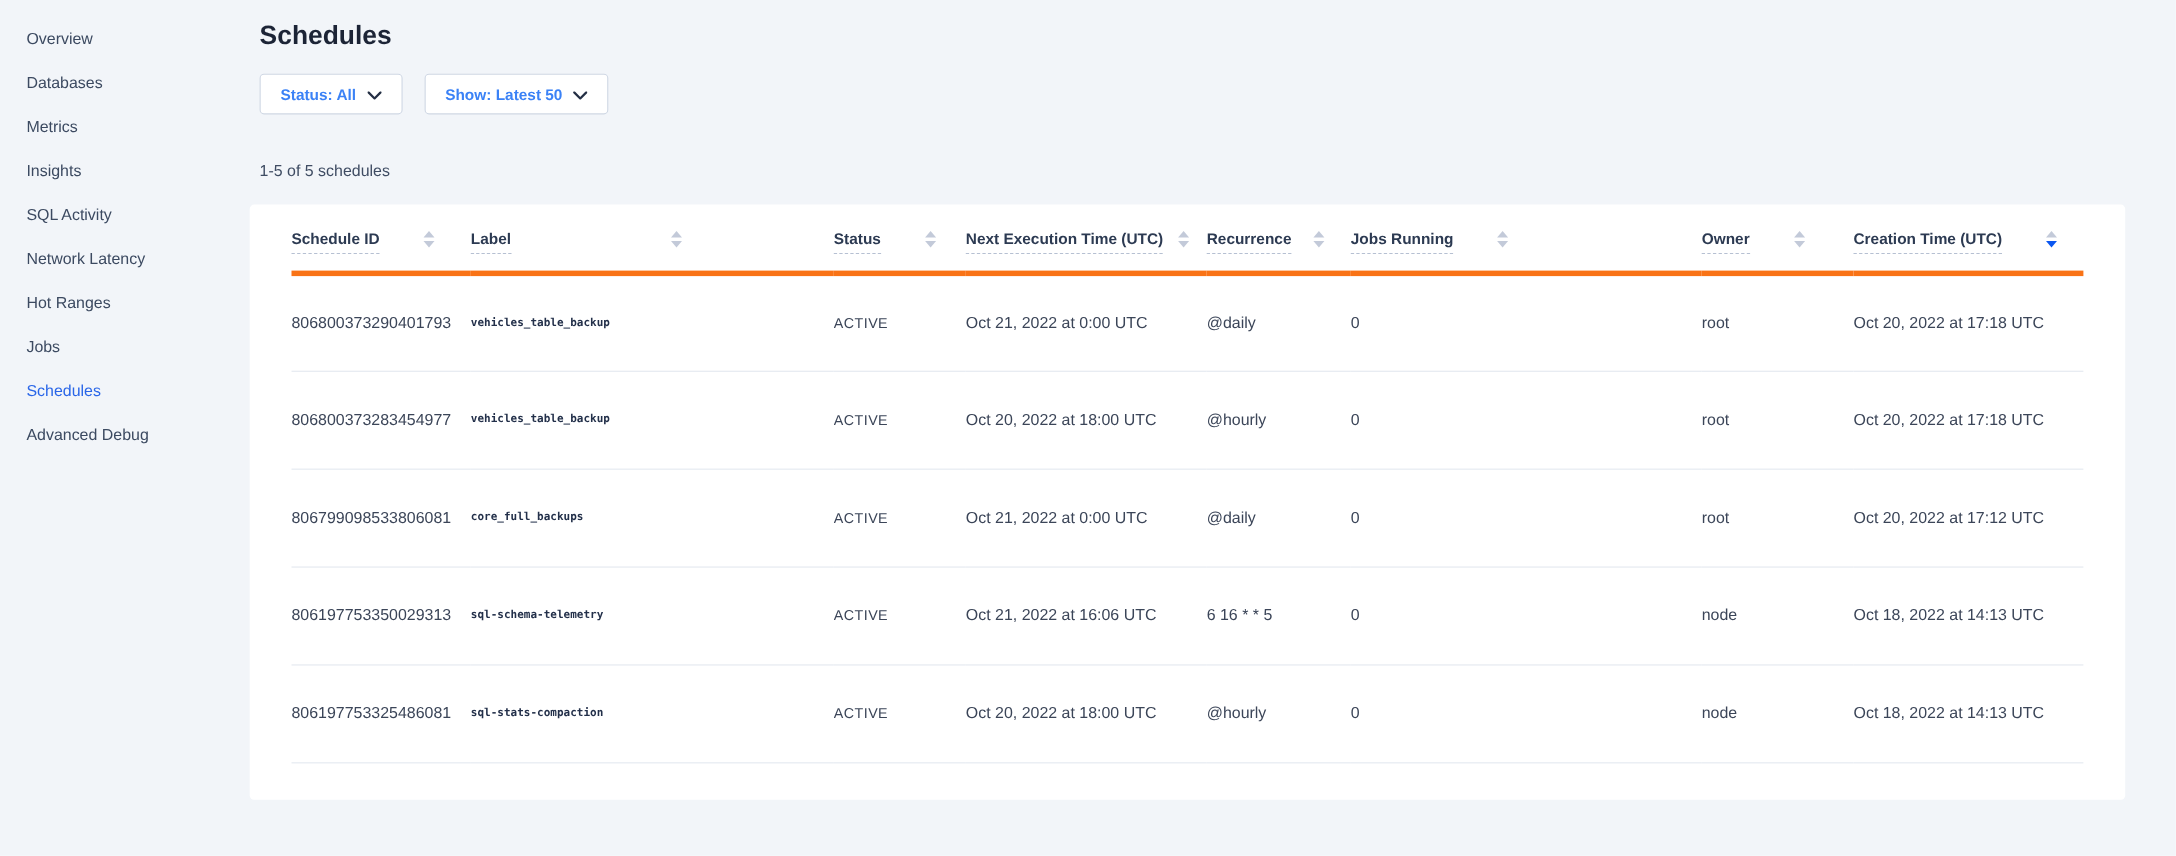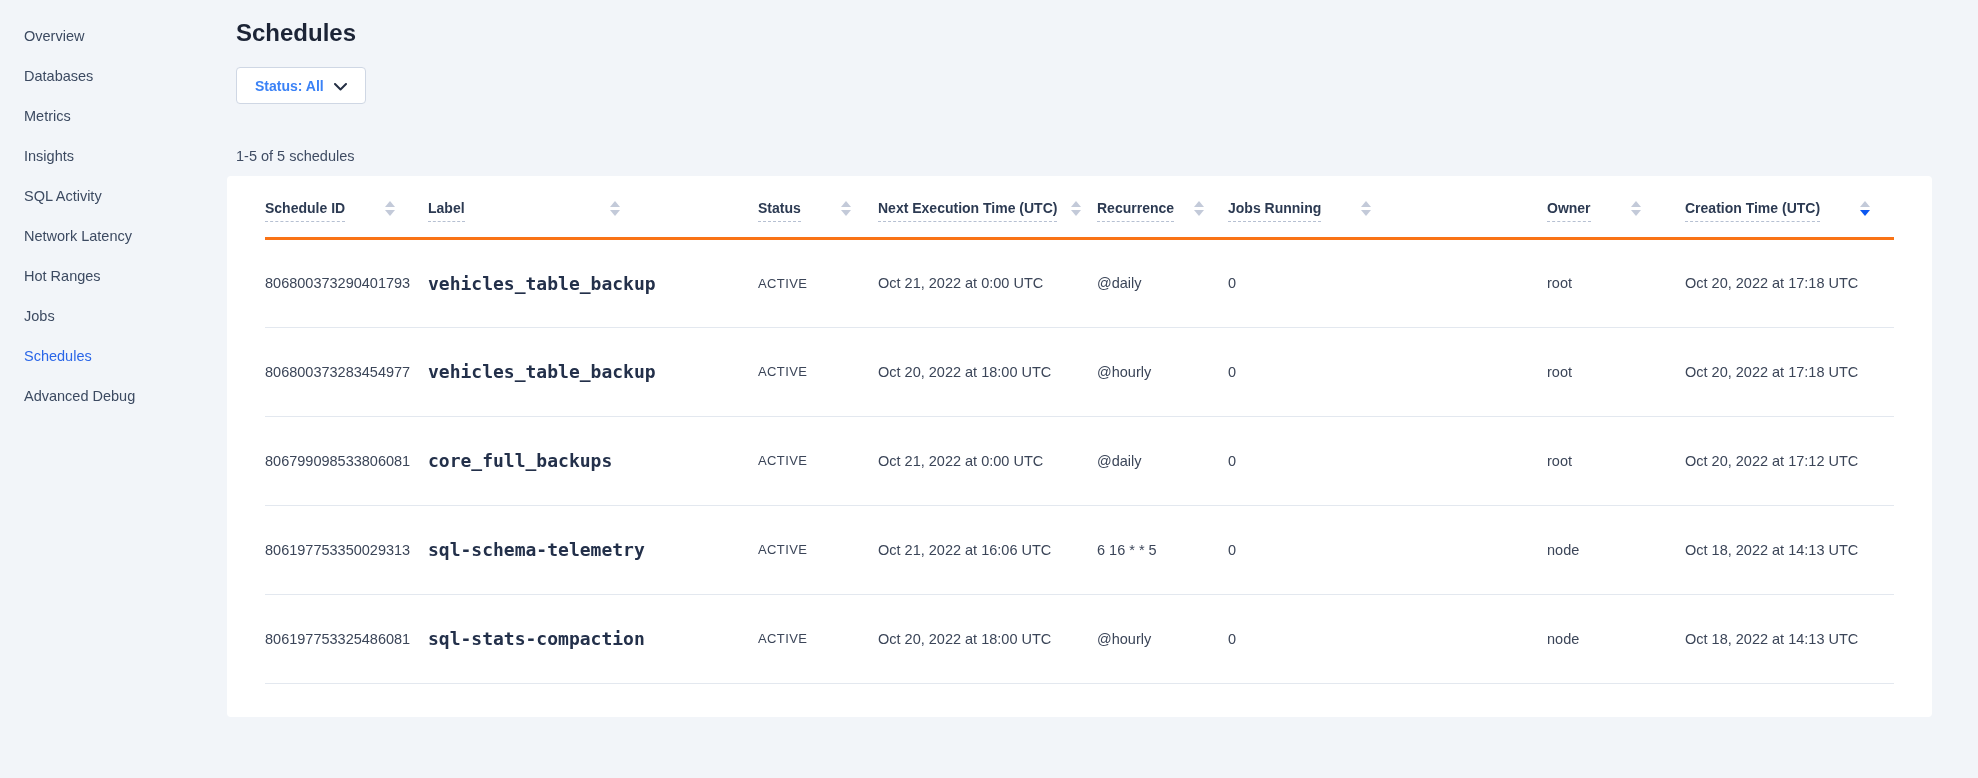--- a/index.html
+++ b/index.html
@@ -35,51 +35,51 @@
   .filter-btn {
     height:37px; background:#ffffff;
     border:1px solid #cfd7e4; border-radius:4px;
     display:inline-flex; align-items:center; gap:10px;
     padding:0 18px; cursor:pointer;
     font-family:"Liberation Sans", sans-serif;
     font-size:14px; font-weight:700; color:#3b82f6;
   }
   .chevron { display:inline-flex; margin-top:2px; }
 
-  .result-count { margin:42px 0 10px; font-size:14.5px; line-height:20px; color:#3f4c63; }
+  .result-count { margin:42px 0 20px; font-size:14.5px; line-height:20px; color:#3f4c63; }
 
   
   .card {
     width:1705px; background:#ffffff; border-radius:4px;
     padding:0 38px 33px;
   }
   table { width:100%; border-collapse:collapse; table-layout:fixed; }
   th {
     height:62px; text-align:left; vertical-align:middle; padding:8px 0 0;
-    border-bottom:3px solid #f97316; cursor:pointer;
+    border-bottom:5px solid #f97316; cursor:pointer;
   }
   .th-inner { display:inline-flex; align-items:center; gap:40px; }
   .th-title {
     font-size:14px; font-weight:700; color:#2c3a52;
     border-bottom:1px dashed #b6c0d2; padding-bottom:5px; white-space:nowrap;
   }
   .sort { display:inline-flex; flex-direction:column; gap:3px; margin-bottom:4px; }
   .tri { width:0; height:0; border-left:5px solid transparent; border-right:5px solid transparent; }
   .tri-up   { border-bottom:6px solid #c3cad9; }
   .tri-down { border-top:6px solid #c3cad9; }
   .sort.sort-desc .tri-down { border-top-color:var(--sort-active); }
 
   td {
     height:89px; vertical-align:middle; padding:0;
     border-bottom:1px solid #e3e8ef;
     font-size:14.5px; color:#3b4558; white-space:nowrap; overflow:hidden;
   }
   .cell-label {
     font-family:"DejaVu Sans Mono", monospace;
-    font-weight:700; font-size:18px; color:#23304a; letter-spacing:0;
+    font-weight:700; font-size:10px; color:#23304a; letter-spacing:0;
   }
   .cell-status { font-size:13px; letter-spacing:0.4px; }
 </style>
 </head>
 <body style="--accent: #2a66e8; --sort-active: #0b57f0;">
 
 <nav class="sidebar">
   <div class="nav-item">Overview</div>
   <div class="nav-item">Databases</div>
   <div class="nav-item">Metrics</div>
@@ -92,20 +92,28 @@
   <div class="nav-item">Advanced Debug</div>
 </nav>
 
 <main class="main">
   <div class="page-head">
     <h1 class="page-title">Schedules</h1>
 
     <div class="filters">
       <button class="filter-btn">
         <span>Status: All</span>
+        <span class="chevron">
+          <svg width="13" height="8" viewBox="0 0 13 8">
+              <polyline points="1,1 6.5,6.5 12,1" fill="none" stroke="#242f44" stroke-width="2" stroke-linecap="round" stroke-linejoin="round"></polyline>
+            </svg>
+        </span>
+      </button>
+      <button class="filter-btn">
+        <span>Show: Latest 50</span>
         <span class="chevron">
           <svg width="13" height="8" viewBox="0 0 13 8">
               <polyline points="1,1 6.5,6.5 12,1" fill="none" stroke="#242f44" stroke-width="2" stroke-linecap="round" stroke-linejoin="round"></polyline>
             </svg>
         </span>
       </button>
     </div>
 
     <div class="result-count">1-5 of 5 schedules</div>
   </div>

